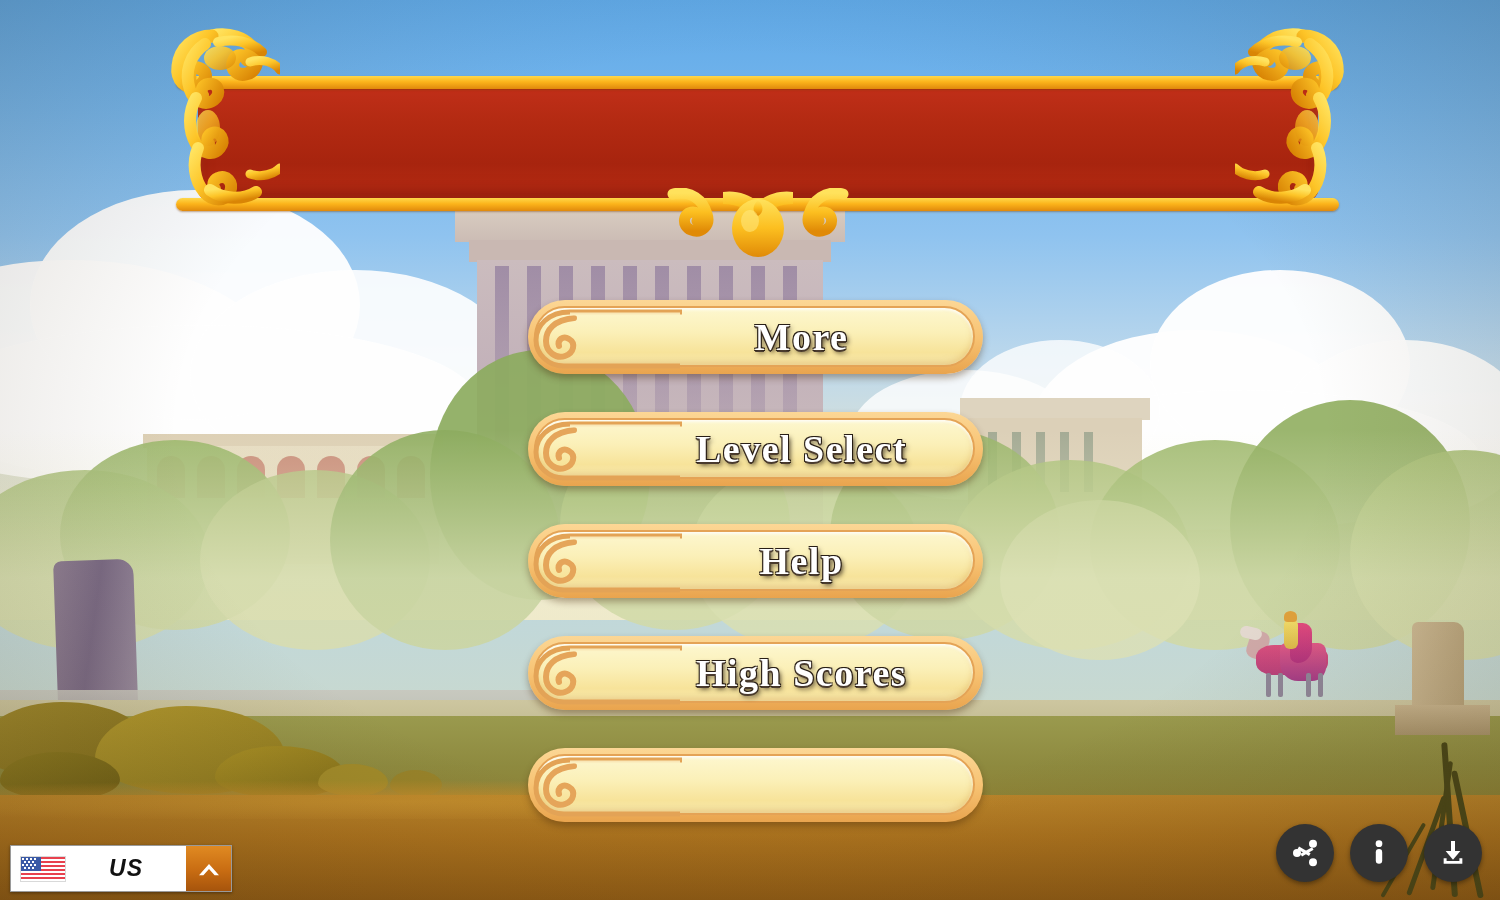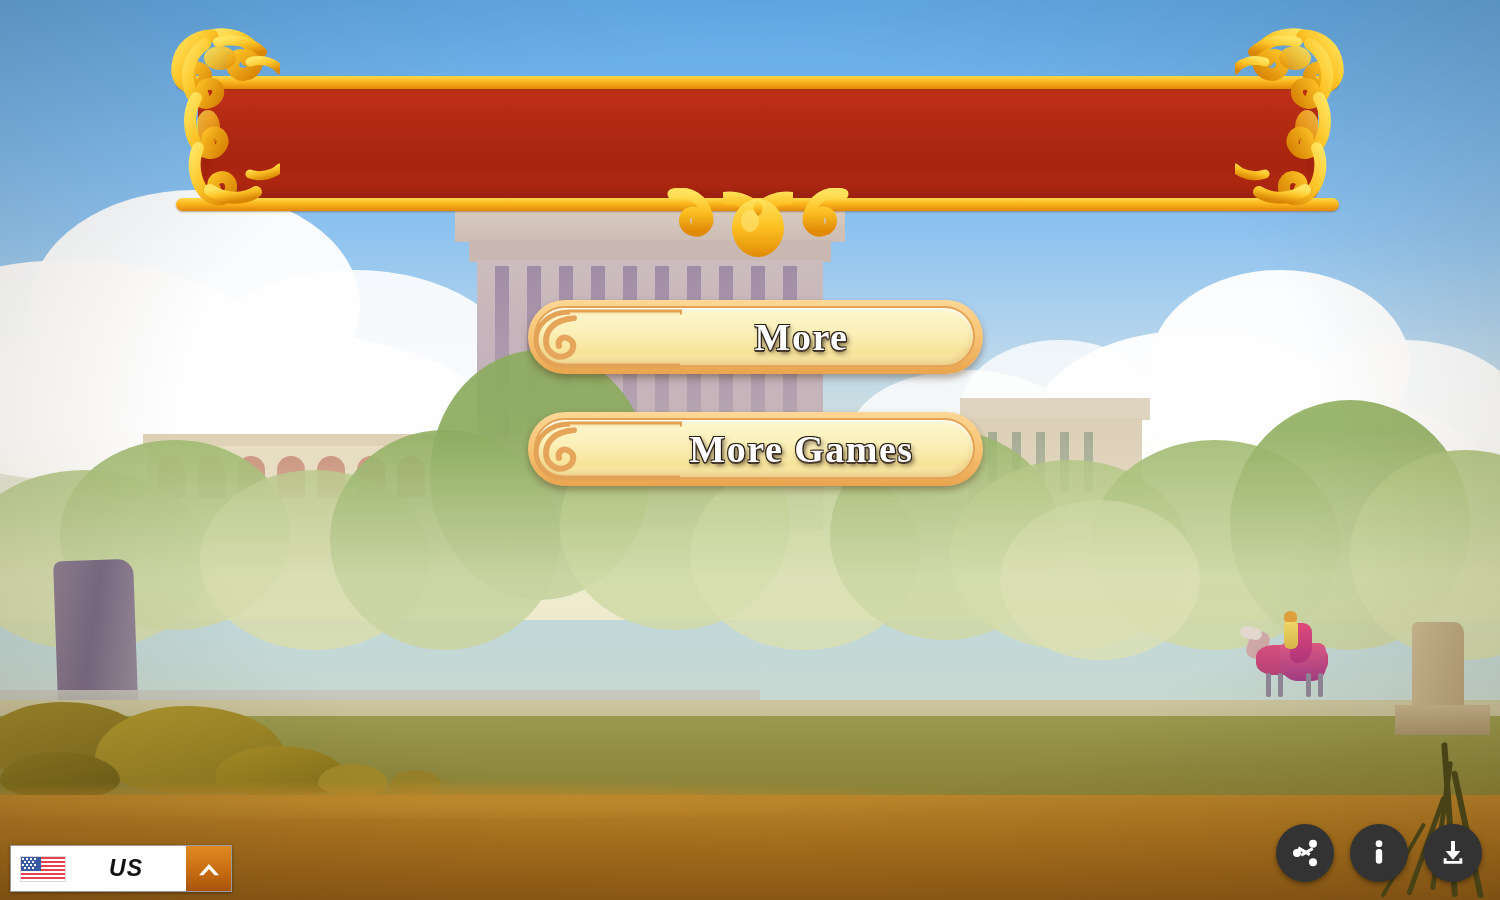--- a/index.html
+++ b/index.html
@@ -493,32 +493,61 @@
     <span class="inner"></span>
     <svg class="scroll-svg" viewBox="0 0 170 74">
       <path d="M152 12 L40 12 C18 12 6 26 6 40 C6 54 18 66 34 66 L150 66" fill="none" stroke="#e3a356" stroke-width="5"></path>
       <path d="M40 16 C20 18 12 28 12 40 C12 52 22 60 32 58 C42 56 46 46 40 40 C35 35 27 38 28 45" fill="none" stroke="#e8a košík" stroke-width="0"></path>
       <path d="M44 18 C24 20 16 30 16 41 C16 52 26 59 35 56 C44 53 46 43 39 39 C33 35 27 40 29 46" fill="none" stroke="#e5a55a" stroke-width="6" stroke-linecap="round"></path>
       <path d="M40 14 C62 14 96 14 150 14" fill="none" stroke="#fdf3c8" stroke-width="3" opacity=".85"></path>
     </svg>
     <span class="label">More</span>
   </button>
 
-
-
-
   <button class="mbtn">
     <span class="shell"></span>
     <span class="inner"></span>
     <svg class="scroll-svg" viewBox="0 0 170 74">
       <path d="M152 12 L40 12 C18 12 6 26 6 40 C6 54 18 66 34 66 L150 66" fill="none" stroke="#e3a356" stroke-width="5"></path>
       <path d="M44 18 C24 20 16 30 16 41 C16 52 26 59 35 56 C44 53 46 43 39 39 C33 35 27 40 29 46" fill="none" stroke="#e5a55a" stroke-width="6" stroke-linecap="round"></path>
       <path d="M40 14 C62 14 96 14 150 14" fill="none" stroke="#fdf3c8" stroke-width="3" opacity=".85"></path>
     </svg>
-    <span class="label">More Games</span>
+    <span class="label">Level Select</span>
+  </button>
+
+  <button class="mbtn">
+    <span class="shell"></span>
+    <span class="inner"></span>
+    <svg class="scroll-svg" viewBox="0 0 170 74">
+      <path d="M152 12 L40 12 C18 12 6 26 6 40 C6 54 18 66 34 66 L150 66" fill="none" stroke="#e3a356" stroke-width="5"></path>
+      <path d="M44 18 C24 20 16 30 16 41 C16 52 26 59 35 56 C44 53 46 43 39 39 C33 35 27 40 29 46" fill="none" stroke="#e5a55a" stroke-width="6" stroke-linecap="round"></path>
+      <path d="M40 14 C62 14 96 14 150 14" fill="none" stroke="#fdf3c8" stroke-width="3" opacity=".85"></path>
+    </svg>
+    <span class="label">Help</span>
+  </button>
+
+  <button class="mbtn">
+    <span class="shell"></span>
+    <span class="inner"></span>
+    <svg class="scroll-svg" viewBox="0 0 170 74">
+      <path d="M152 12 L40 12 C18 12 6 26 6 40 C6 54 18 66 34 66 L150 66" fill="none" stroke="#e3a356" stroke-width="5"></path>
+      <path d="M44 18 C24 20 16 30 16 41 C16 52 26 59 35 56 C44 53 46 43 39 39 C33 35 27 40 29 46" fill="none" stroke="#e5a55a" stroke-width="6" stroke-linecap="round"></path>
+      <path d="M40 14 C62 14 96 14 150 14" fill="none" stroke="#fdf3c8" stroke-width="3" opacity=".85"></path>
+    </svg>
+    <span class="label">High Scores</span>
+  </button>
+
+  <button class="mbtn">
+    <span class="shell"></span>
+    <span class="inner"></span>
+    <svg class="scroll-svg" viewBox="0 0 170 74">
+      <path d="M152 12 L40 12 C18 12 6 26 6 40 C6 54 18 66 34 66 L150 66" fill="none" stroke="#e3a356" stroke-width="5"></path>
+      <path d="M44 18 C24 20 16 30 16 41 C16 52 26 59 35 56 C44 53 46 43 39 39 C33 35 27 40 29 46" fill="none" stroke="#e5a55a" stroke-width="6" stroke-linecap="round"></path>
+      <path d="M40 14 C62 14 96 14 150 14" fill="none" stroke="#fdf3c8" stroke-width="3" opacity=".85"></path>
+    </svg>
   </button>
 
 </div>
 
 <div id="langbar">
   <div class="flag">
     <div class="stripe" style="top:0px"></div>
     <div class="stripe" style="top:4px"></div>
     <div class="stripe" style="top:8px"></div>
     <div class="stripe" style="top:12px"></div>

